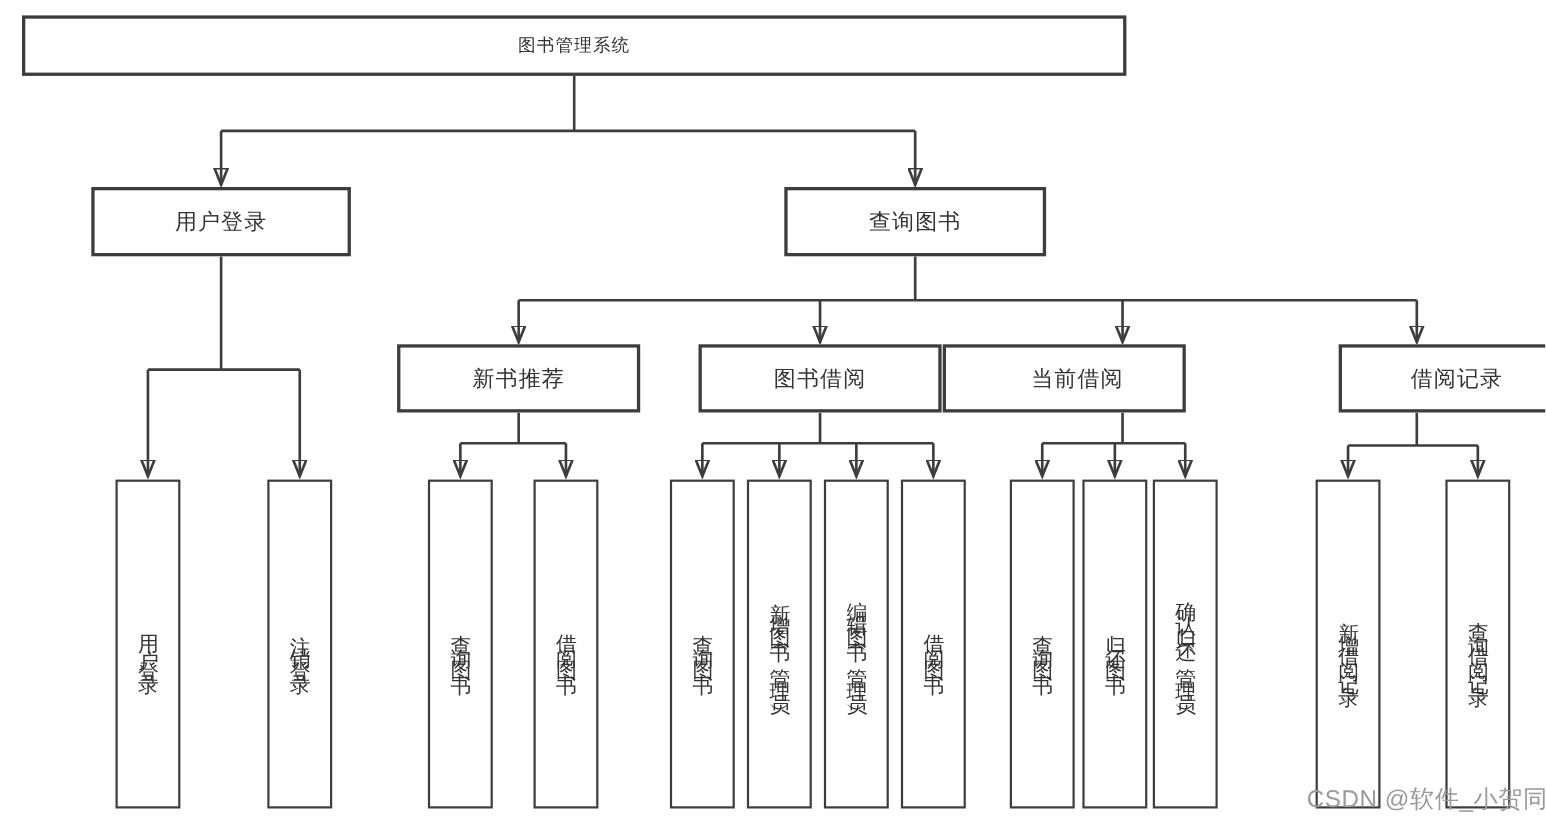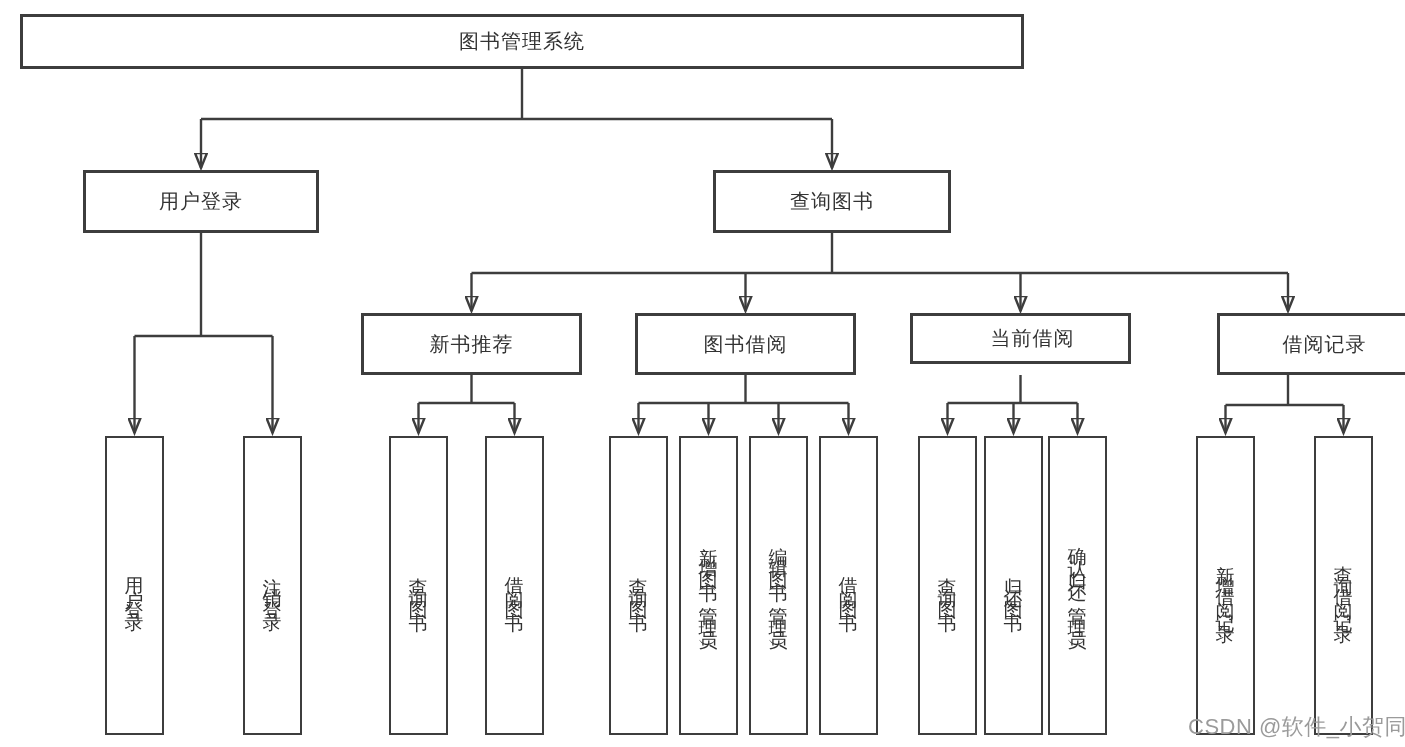--- a/index.html
+++ b/index.html
@@ -16,21 +16,21 @@
     position:relative;width:1405px;height:747px;background:var(--page-bg);overflow:hidden;
   }
   .connectors{position:absolute;left:0;top:0;width:1405px;height:747px;}
   .connectors path{stroke:var(--line);stroke-width:2.4;fill:none;}
   .node{
     position:absolute;box-sizing:border-box;background:var(--box-bg);
     border:3px solid var(--line);color:var(--text);
     display:flex;align-items:center;justify-content:center;
   }
   .h-node{font-size:20px;letter-spacing:1px;white-space:nowrap;}
-  .root-node{font-size:20px;}
+  .root-node{font-size:16px;}
   .v-node{border-width:2.5px;}
   .v-node span{
     writing-mode:vertical-rl;text-orientation:mixed;
     font-size:19px;letter-spacing:12px;line-height:1;color:var(--text);
   }
   .watermark{
     position:absolute;left:1188px;top:712px;width:210px;
     font-size:22px;color:var(--watermark);white-space:nowrap;
     letter-spacing:0.5px;z-index:5;
   }
@@ -112,21 +112,21 @@
   <div class="node h-node" style="left:713px;top:170px;width:238px;height:63px;">
     <span>查询图书</span>
   </div>
 
   <div class="node h-node" style="left:361px;top:313px;width:221px;height:62px;text-align:center;">
     <span>新书推荐</span>
   </div>
   <div class="node h-node" style="left:635px;top:313px;width:221px;height:62px;text-align:right;">
     <span>图书借阅</span>
   </div>
-  <div class="node h-node" style="left:910px;top:313px;width:221px;height:51px;padding-left:24px;">
+  <div class="node h-node" style="left:857px;top:313px;width:221px;height:62px;padding-left:24px;">
     <span>当前借阅</span>
   </div>
   <div class="node h-node" style="left:1181px;top:313px;width:215px;height:62px;margin-left:36px;">
     <span>借阅记录</span>
   </div>
 
   <div class="node v-node" style="left:105px;top:436px;width:59px;height:299px;">
     <span>用户登录</span>
   </div>
   <div class="node v-node" style="left:243px;top:436px;width:59px;height:299px;">

